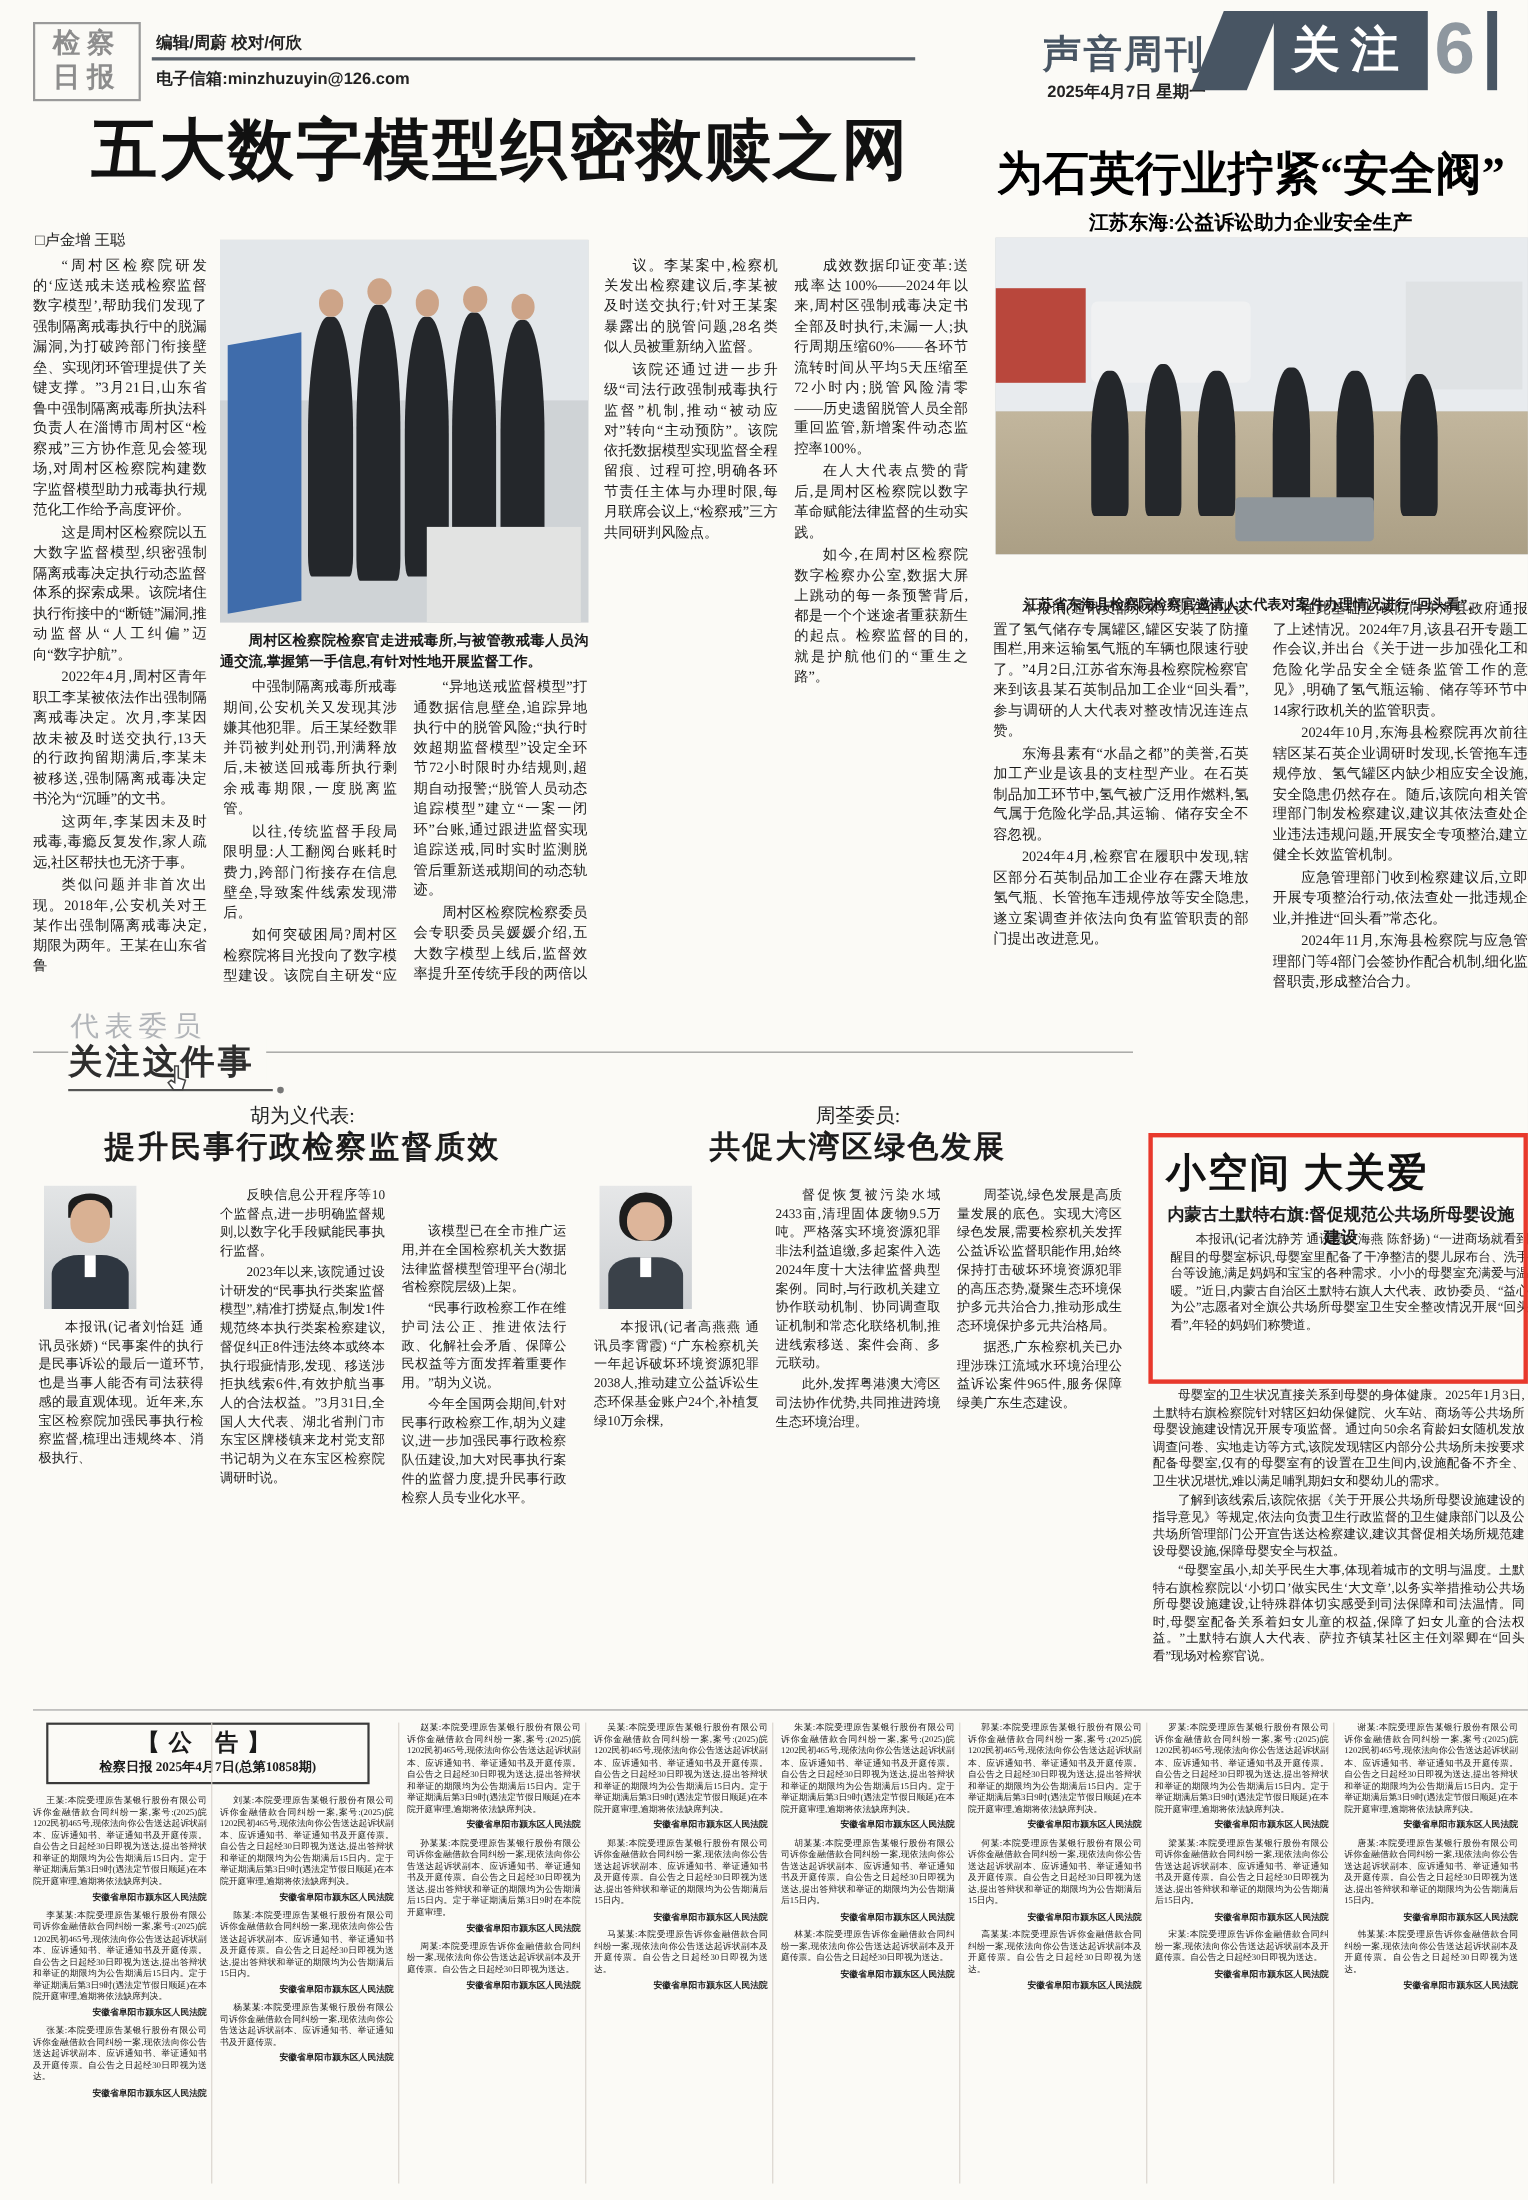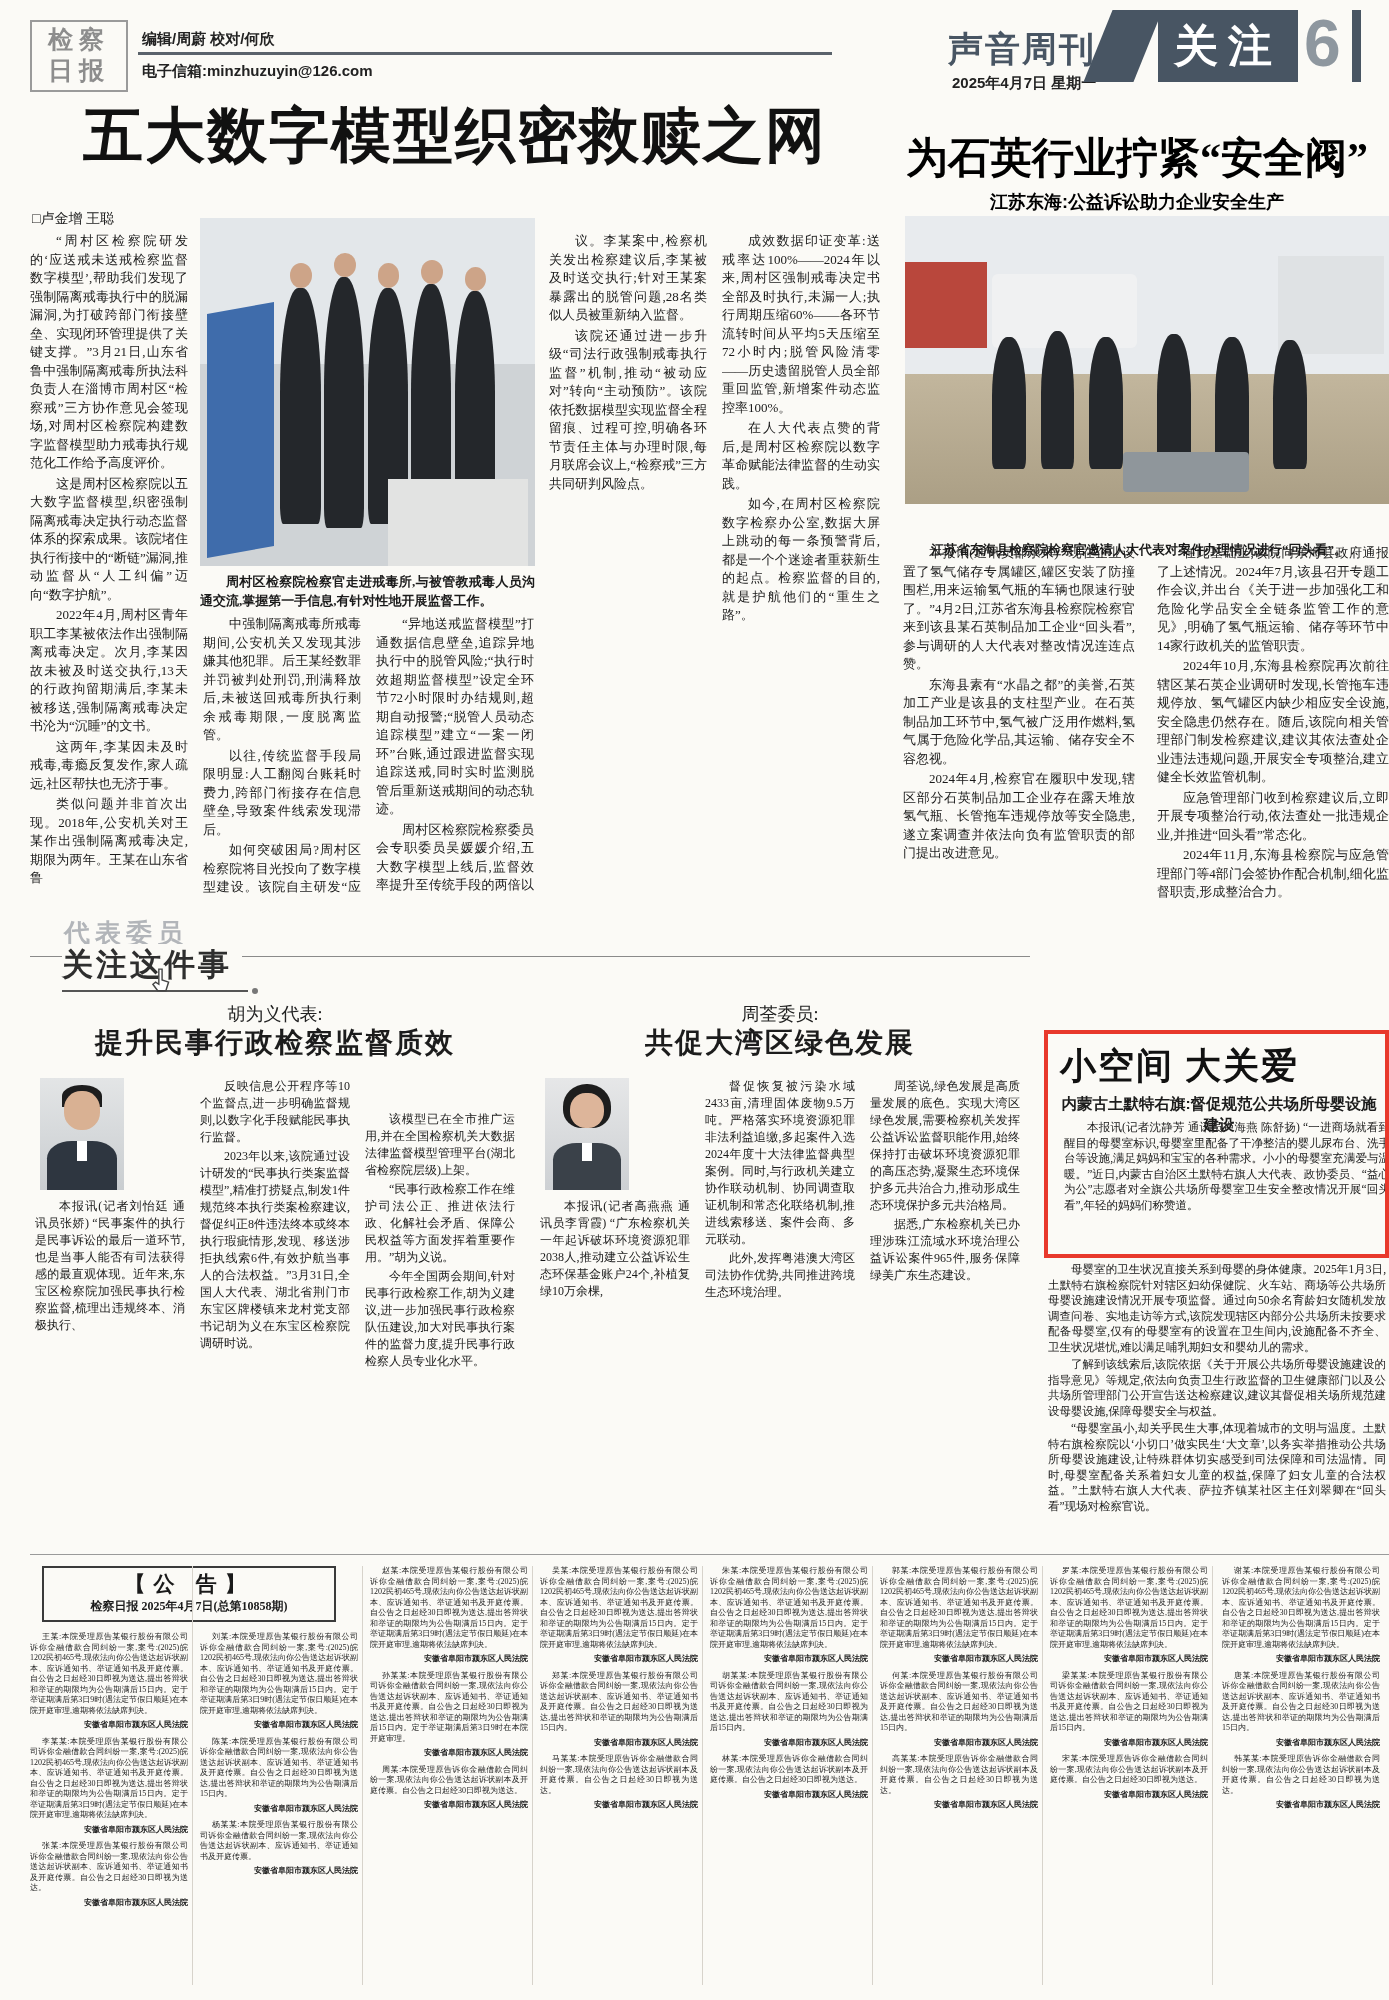--- a/index.html
+++ b/index.html
@@ -23,21 +23,21 @@
   .pageno{color:#8e979f;font-weight:bold;font-size:66px;line-height:66px;}
   
   .h-lead{font-weight:900;font-size:60px;letter-spacing:2px;text-align:center;color:#111;}
   .h-sub{font-size:22px;letter-spacing:2px;text-align:center;color:#222;}
   .h-quartz{font-weight:900;font-size:42px;text-align:center;color:#000000;}
   .h-quartz-sub{font-weight:bold;font-size:18px;text-align:center;color:#000000;}
   .kicker{font-size:18px;text-align:center;color:#222;}
   .h-mid{font-weight:bold;font-size:28px;letter-spacing:2px;text-align:center;color:#1c1c1c;}
   .h-baby{font-weight:900;font-size:36px;letter-spacing:2px;color:#111;}
   .h-baby-sub{font-weight:bold;font-size:15.5px;text-align:center;color:#1c1c1c;}
-  .banner-top{font-weight:bold;font-size:26px;letter-spacing:5px;color:#b2b5b9;}
+  .banner-top{font-weight:normal;font-size:26px;letter-spacing:5px;color:#b2b5b9;}
   .banner-main{font-weight:bold;font-size:31px;letter-spacing:3px;color:#2e2e2e;background:#fbfaf6;padding-right:10px;}
   
   .ph{position:absolute;overflow:hidden;background:#cfd3d6;}
   .ph>*{position:absolute;display:block;}
   .fig{background:#24272b;border-radius:45% 45% 8% 8%;}
   .head{background:#cda488;border-radius:50%;}
   
   .notice-col{position:absolute;font-size:8px;line-height:10.5px;text-align:justify;overflow:hidden;color:#222;}
   .notice-col p{margin:0 0 4px 0;text-indent:1.5em;}
   .notice-col p.bold-line{font-weight:bold;text-indent:0;text-align:right;margin-bottom:6px;}

